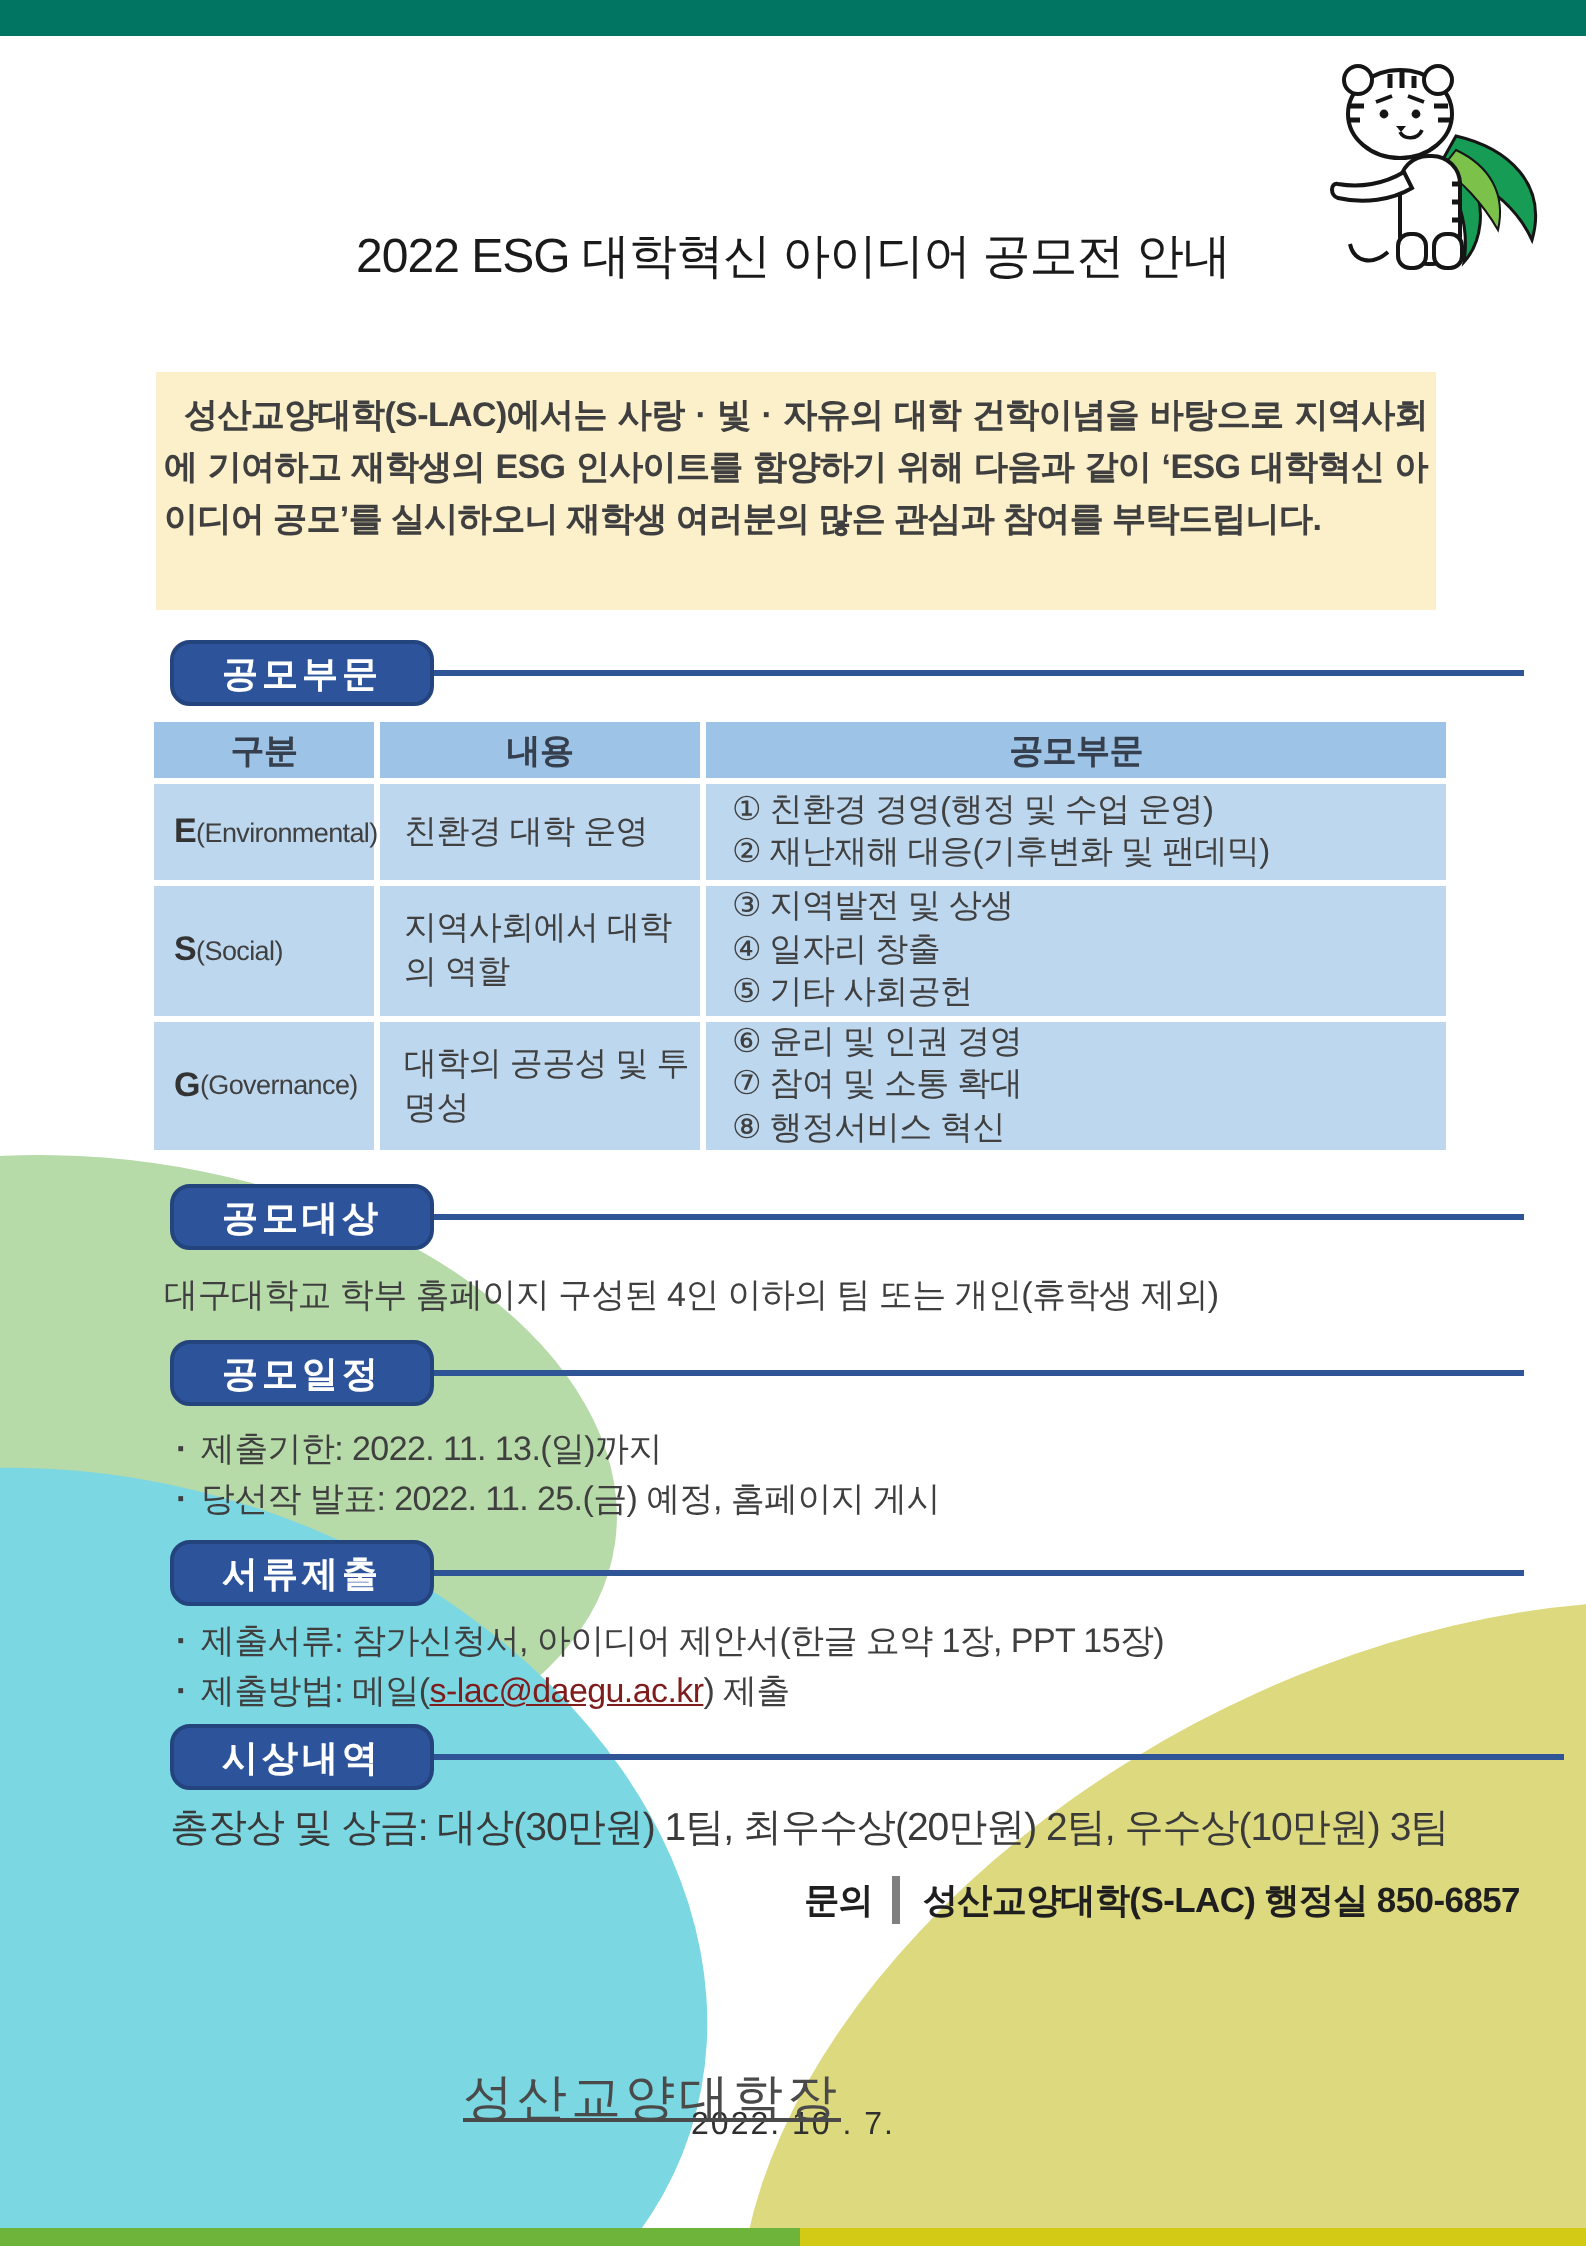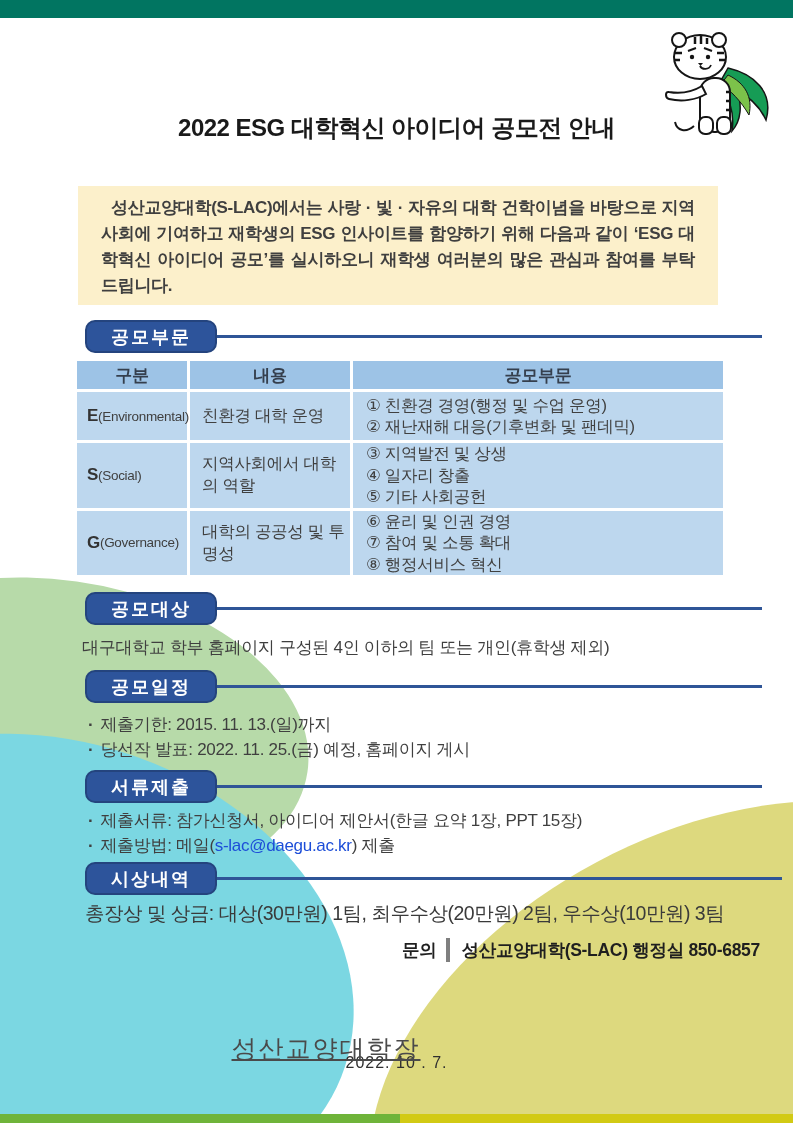--- a/index.html
+++ b/index.html
@@ -15,23 +15,23 @@
   .blob-yellow{left:345px;top:835px;width:720px;height:460px;background:#ddd97e;transform:rotate(-28deg);}
   
   .topbar{position:absolute;left:0;top:0;width:793px;height:18px;background:#017561;z-index:4;}
   .bottombar-green{position:absolute;left:0;bottom:0;width:400px;height:9px;background:#6fb43a;z-index:4;}
   .bottombar-yellow{position:absolute;left:400px;bottom:0;width:393px;height:9px;background:#d2ca14;z-index:4;}
   
   .mascot{position:absolute;left:656px;top:30px;width:132px;height:112px;z-index:3;}
   
   .content{position:absolute;left:0;top:0;width:793px;height:1123px;z-index:2;}
   .title{position:absolute;left:0;top:112px;width:793px;text-align:center;
-    font-size:24px;font-weight:700;color:#1a1a1a;letter-spacing:-0.5px;}
+    font-size:24px;font-weight:400;color:#1a1a1a;letter-spacing:-0.5px;}
   .intro{position:absolute;left:78px;top:186px;width:640px;height:119px;background:#fcf0cb;
-    box-sizing:border-box;padding:9px 23px;font-size:17px;font-weight:700;line-height:26px;
+    box-sizing:border-box;padding:9px 4px;font-size:17px;font-weight:700;line-height:26px;
     color:#3f3f3f;text-align:justify;text-indent:10px;letter-spacing:-0.3px;}
   
   .sec{position:absolute;left:85px;width:677px;height:34px;}
   .sec .rule{position:absolute;left:120px;right:0;top:15px;height:3px;background:#2f5597;}
   .sec .badge{position:absolute;left:0;top:0;width:132px;height:33px;line-height:31px;
     background:#2d549b;border:2px solid #24447e;border-radius:10px;box-sizing:border-box;
     color:#ffffff;font-size:18px;font-weight:700;text-align:center;letter-spacing:2px;}
   .sec1{top:320px;} .sec2{top:592px;} .sec3{top:670px;} .sec4{top:770px;} .sec5{top:862px;padding-left:20px;}
   
   .esg-table{position:absolute;left:77px;top:361px;width:646px;display:grid;
@@ -46,21 +46,21 @@
   .code{font-weight:700;font-size:17px;color:#333;}
   .code-sub{font-size:13.5px;color:#404040;}
   .items div{line-height:21.5px;}
   
   .body-line{position:absolute;left:82px;font-size:17px;color:#3f3f3f;letter-spacing:-0.3px;}
   .daesang-body{top:636px;}
   .bullets{position:absolute;left:88px;font-size:17px;color:#3f3f3f;line-height:25px;letter-spacing:-0.3px;}
   .iljeong-bullets{top:712px;}
   .seoryu-bullets{top:808px;}
   .bullets .dot{margin-right:7px;font-weight:700;}
-  a.mail{color:#1d4ed8;cursor:pointer;}
+  a.mail{color:#7f1d1d;text-decoration:underline;cursor:pointer;}
   .sisang-body{position:absolute;left:85px;top:900px;width:650px;font-size:19.5px;
     color:#3a3a3a;letter-spacing:-0.5px;}
   .contact{position:absolute;left:0;top:938px;width:760px;display:flex;justify-content:flex-end;
     align-items:flex-start;font-size:17.5px;font-weight:700;color:#1f1f1f;letter-spacing:-0.3px;}
   .contact .vbar{display:inline-block;width:4px;height:24px;background:#7f7f7f;margin:0 11px 0 10px;}
   .footer-date{position:absolute;left:0;top:1054px;width:793px;text-align:center;
     font-size:16px;color:#2f2f2f;letter-spacing:1px;}
   .footer-sign{position:absolute;left:0;top:1032px;width:652px;text-align:center;
     font-family:"DejaVu Serif","Liberation Serif",serif;font-size:25px;color:#4a4a4a;letter-spacing:2px;text-decoration:underline;}
 </style>
@@ -160,21 +160,21 @@
       <div class="rule"></div>
       <div class="badge">공모대상</div>
     </div>
     <div class="body-line daesang-body">대구대학교 학부 홈페이지 구성된 4인 이하의 팀 또는 개인(휴학생 제외)</div>
 
     <div class="sec sec3">
       <div class="rule"></div>
       <div class="badge">공모일정</div>
     </div>
     <div class="bullets iljeong-bullets">
-      <div><span class="dot">·</span><span>제출기한: 2015. 11. 13.(일)까지</span></div>
+      <div><span class="dot">·</span><span>제출기한: 2022. 11. 13.(일)까지</span></div>
       <div><span class="dot">·</span><span>당선작 발표: 2022. 11. 25.(금) 예정, 홈페이지 게시</span></div>
     </div>
 
     <div class="sec sec4">
       <div class="rule"></div>
       <div class="badge">서류제출</div>
     </div>
     <div class="bullets seoryu-bullets">
       <div><span class="dot">·</span><span>제출서류: 참가신청서, 아이디어 제안서(한글 요약 1장, PPT 15장)</span></div>
       <div><span class="dot">·</span><span>제출방법: 메일(</span><a class="mail">s-lac@daegu.ac.kr</a><span>)  제출</span></div>

